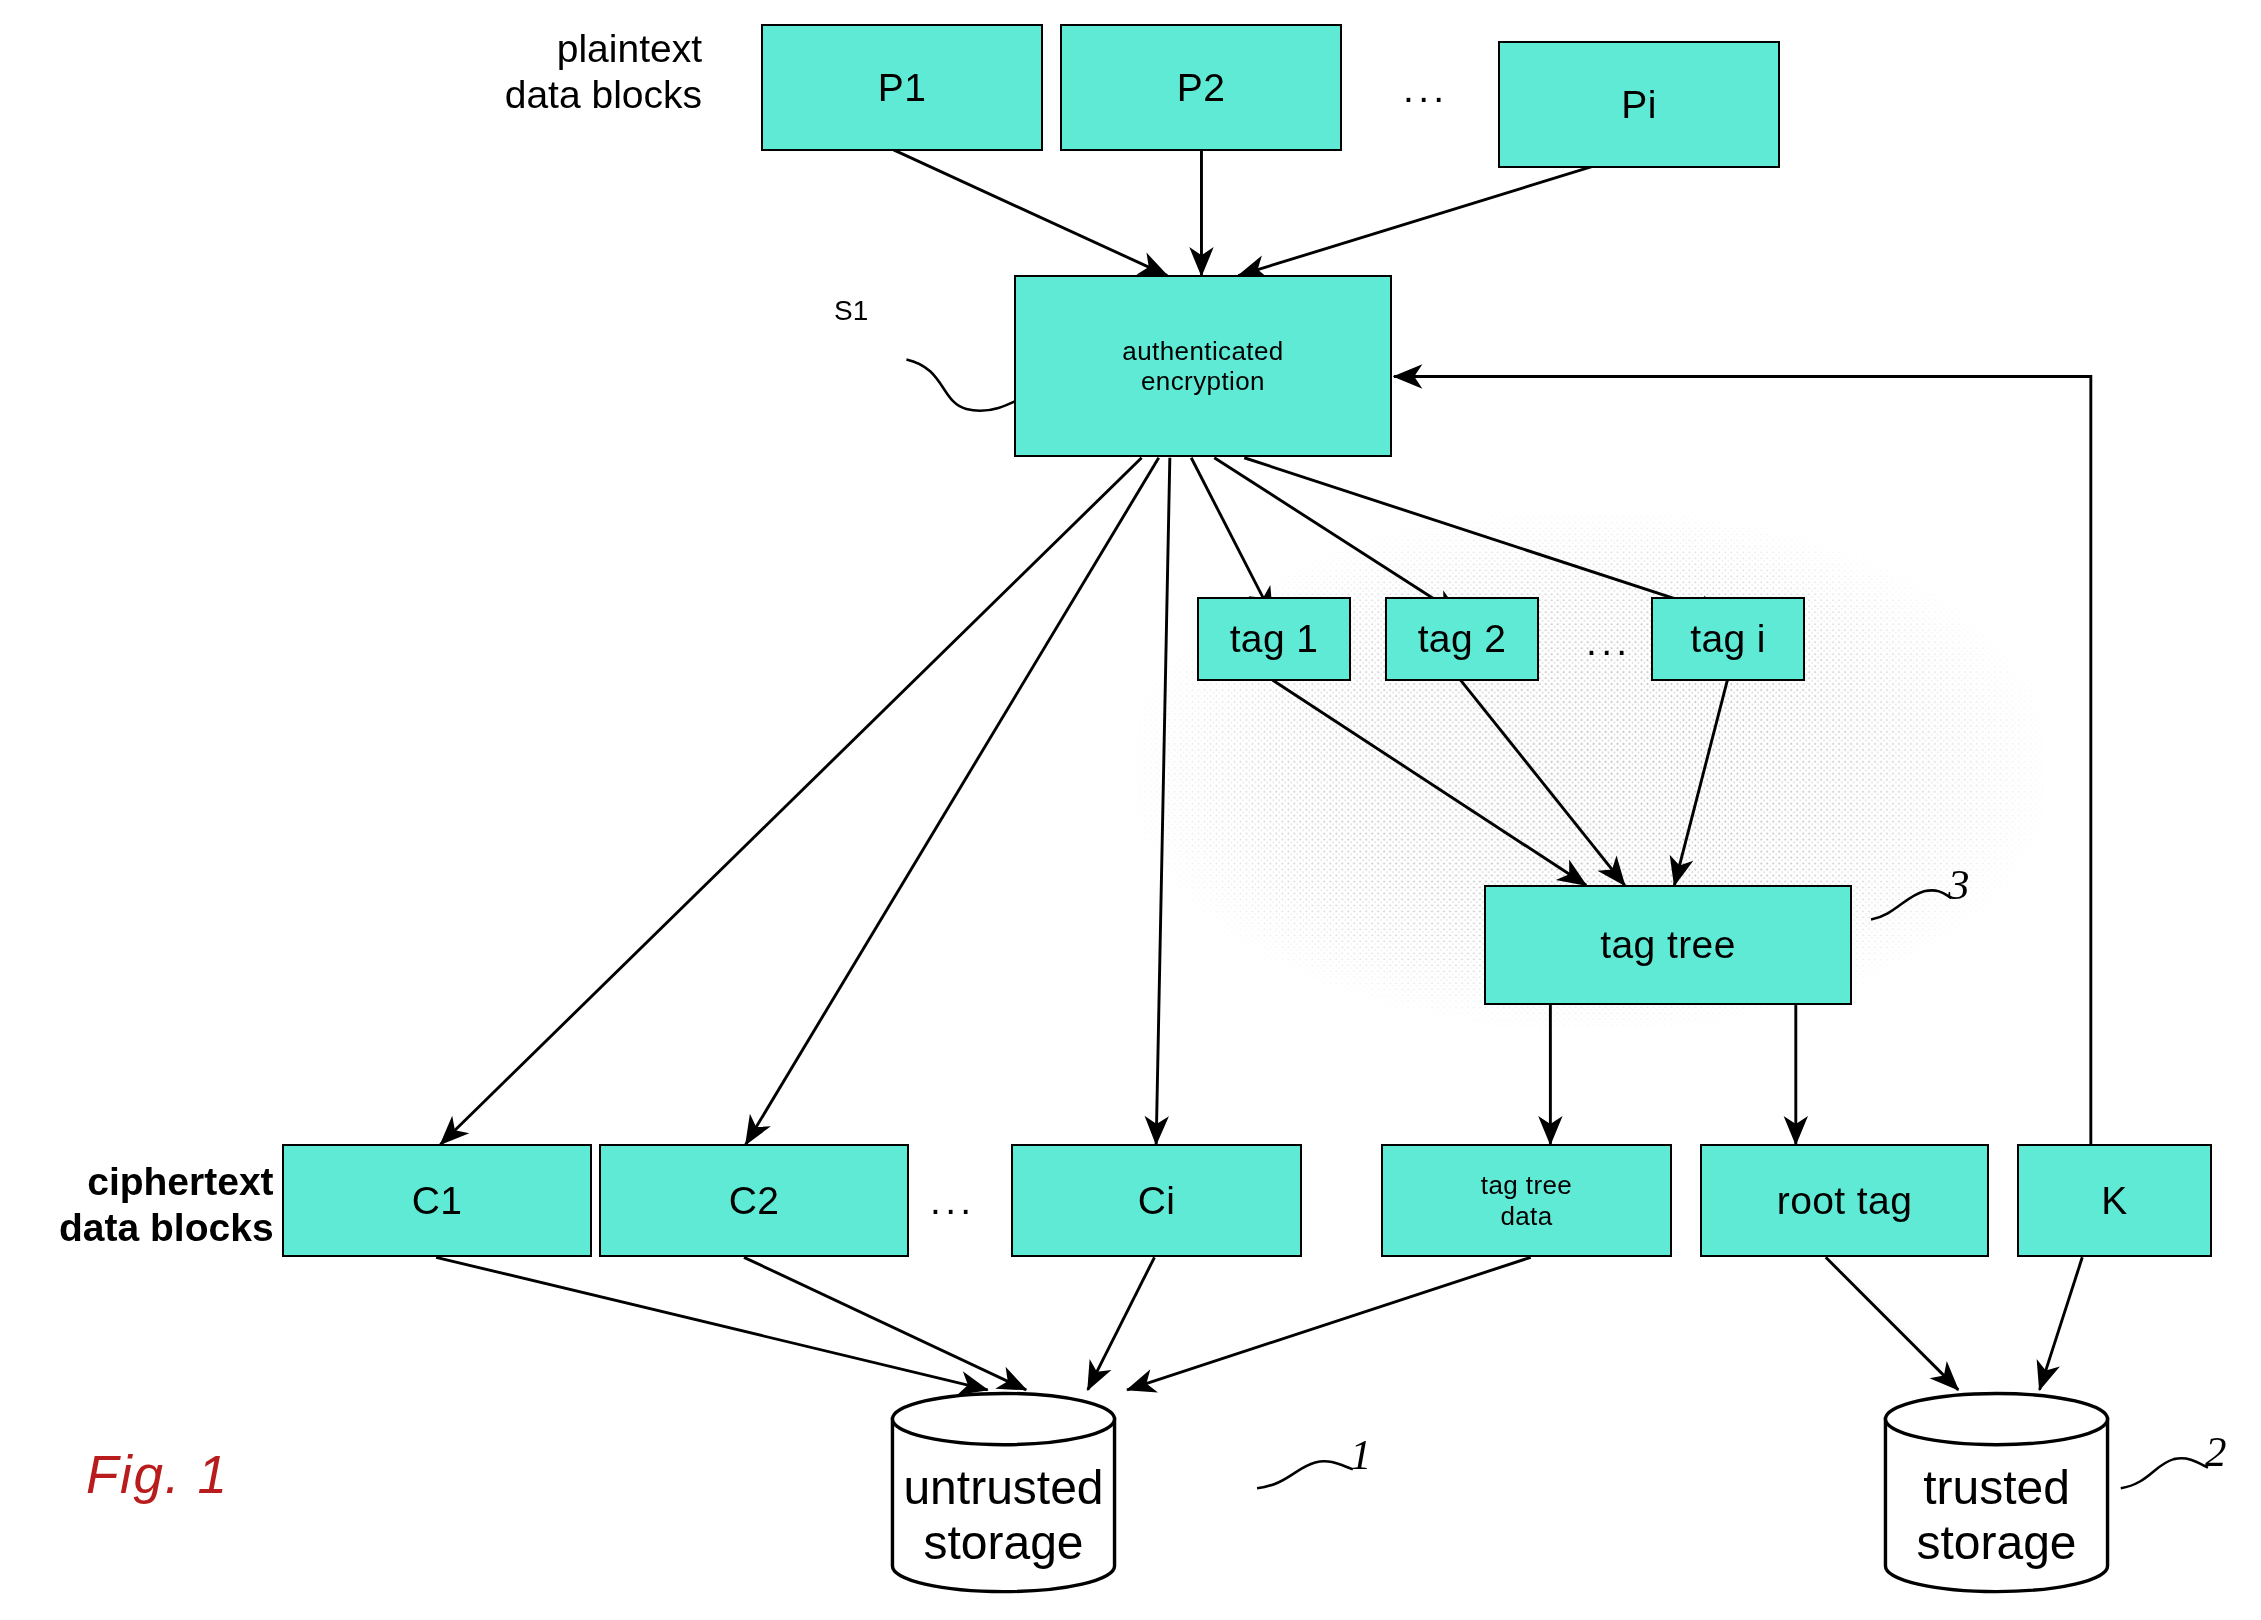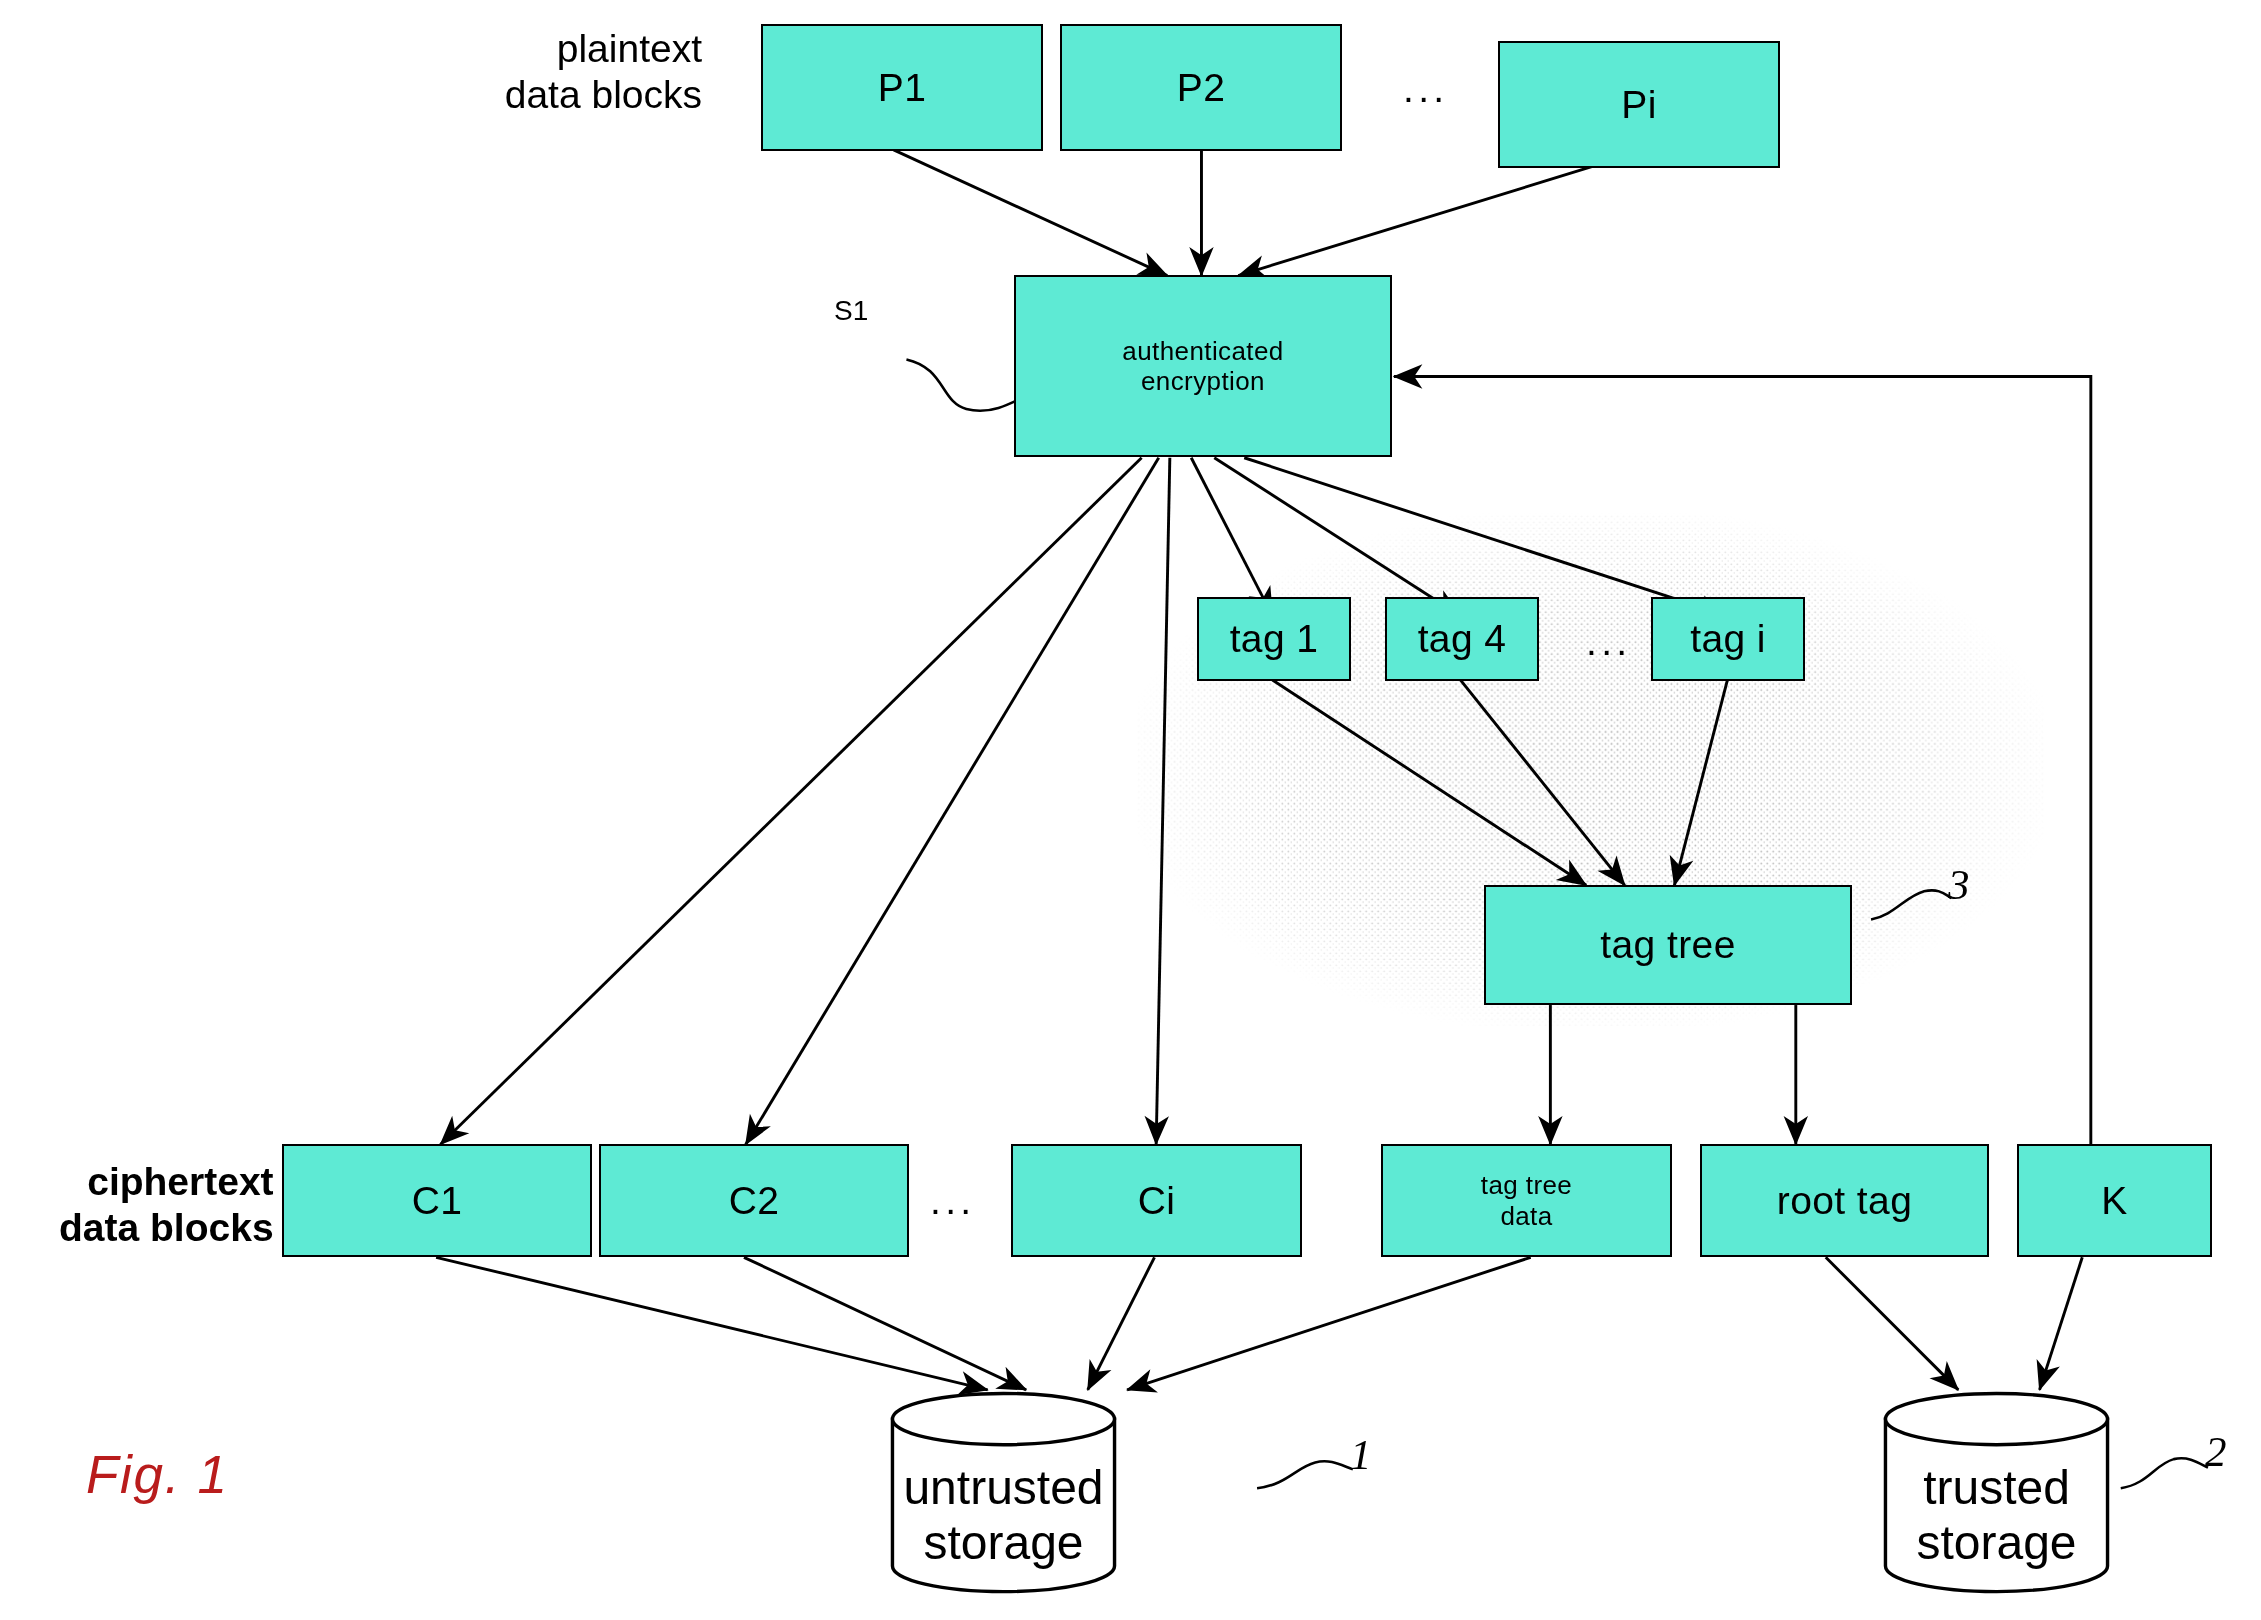--- a/index.html
+++ b/index.html
@@ -161,21 +161,21 @@
 
   <div class="box" style="left:1498px; top:41px; width:282px; height:127px;">Pi</div>
 
   <div class="numlabel" style="left:834px; top:295px; font-style:normal; font-family:'Liberation Sans',sans-serif; font-size:28px;">S1</div>
 
   <div class="box two-line" style="left:1014px; top:275px; width:378px; height:182px; white-space:pre-line;">authenticated
 encryption</div>
 
   <div class="box" style="left:1197px; top:597px; width:154px; height:84px;">tag 1</div>
 
-  <div class="box" style="left:1385px; top:597px; width:154px; height:84px;">tag 4</div>
+  <div class="box" style="left:1385px; top:597px; width:154px; height:84px;">tag 2</div>
 
   <div class="ellipsis" style="left:1586px; top:620px;">...</div>
 
   <div class="box" style="left:1651px; top:597px; width:154px; height:84px;">tag i</div>
 
   <div class="box" style="left:1484px; top:885px; width:368px; height:120px;">tag tree</div>
 
   <div class="numlabel" style="left:1948px; top:860px;">3</div>
 
   <div class="box" style="left:282px; top:1144px; width:310px; height:113px;">C1</div>

